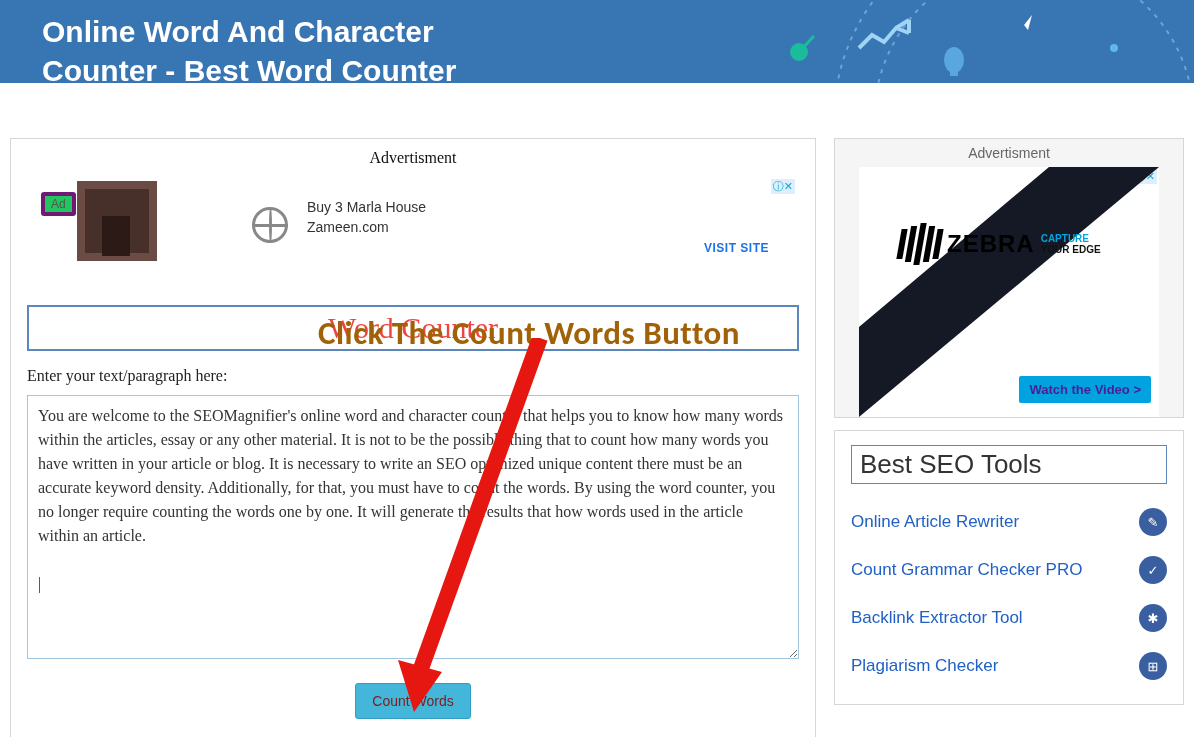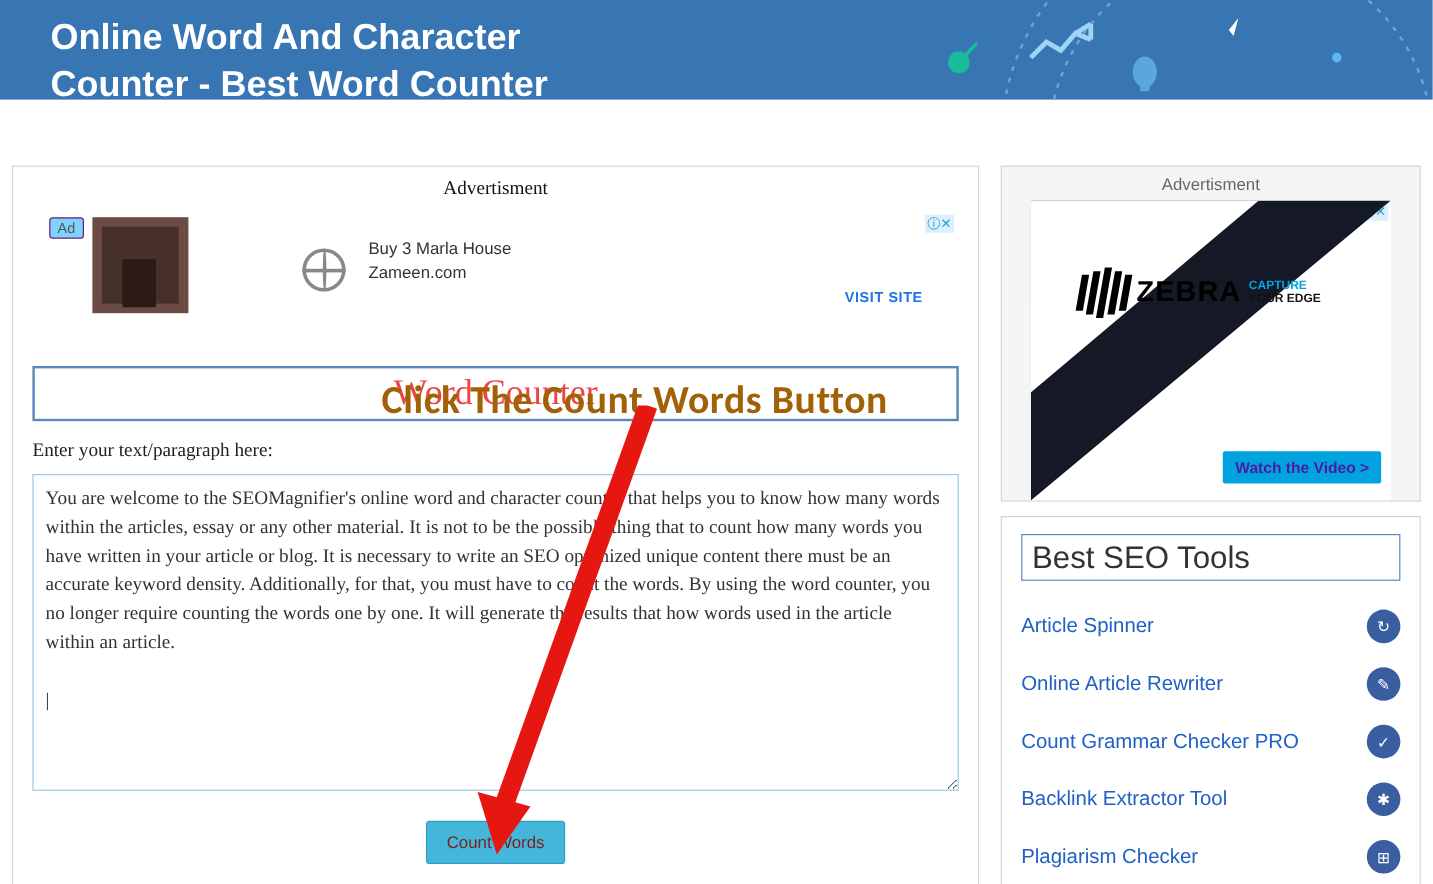--- a/index.html
+++ b/index.html
@@ -12,21 +12,21 @@
   overflow: hidden;
   height: 83px;
 }
 .header h1 { font-size: 30px; font-weight: bold; line-height: 1.3; max-width: 500px; }
 .header-deco { position: absolute; right: 0; top: 0; width: 480px; height: 95px; pointer-events: none; }
 .content-wrap { display: flex; gap: 18px; padding: 55px 10px 0 10px; align-items: flex-start; }
 .main-col { flex: 1; border: 1px solid #d6d6d6; padding: 6px 16px 16px; }
 .side-col { width: 350px; }
 .ad-label { text-align: center; font-family: "Times New Roman", Times, serif; font-size: 16px; color: #111; margin: 4px 0 6px; }
 .ad-box-main { position: relative; border: 0; height: 110px; }
-.ad-pill { position: absolute; left: 14px; top: 8px; border: 1px solid #701a75; border-radius: 3px; font-size: 12px; padding: 1px 6px; color: #555; background:#7dd3fc; }
+.ad-pill { position: absolute; left: 14px; top: 19px; border: 4px solid #701a75; border-radius: 3px; font-size: 12px; padding: 1px 6px; color: #555; background:#22c55e; }
 .ad-thumb { position: absolute; left: 50px; top: 8px; width: 80px; height: 80px; background:#6a4c45; }
 .ad-thumb::before { content:""; position:absolute; left:8px; top:8px; width:64px; height:64px; background:#473029; }
 .ad-thumb::after { content:""; position:absolute; left:25px; top:35px; width:28px; height:40px; background:#2b1a16; }
 .ad-globe { position:absolute; left:225px; top:34px; width:36px; height:36px; border:3px solid #888; border-radius:50%; }
 .ad-globe::before { content:""; position:absolute; left:14px; top:-3px; width:3px; height:36px; background:#888; border-radius:50%; }
 .ad-globe::after { content:""; position:absolute; left:-3px; top:14px; width:36px; height:3px; background:#888; }
 .ad-text1 { position:absolute; left:280px; top:26px; font-size:14px; color:#333; font-family: Arial; }
 .ad-text2 { position:absolute; left:280px; top:46px; font-size:14px; color:#333; font-family: Arial; }
 .ad-visit { position:absolute; right:30px; top:68px; font-size:12px; color:#1a73e8; font-weight:bold; letter-spacing:0.5px; }
 .ad-infoclose { position:absolute; right:4px; top:6px; font-size:11px; color:#18a8c8; background:#def; padding:0 2px; }
@@ -143,24 +143,20 @@
               <span class="c2">YOUR EDGE</span>
             </span>
           </div>
           <div class="zebra-btn">Watch the Video &gt;</div>
         </div>
       </div>
 
       <div class="tools-panel">
         <div class="tools-title">Best SEO Tools</div>
         <a class="tool-link">
-          <span>Article Spinner</span>
-          <span class="tool-icon">↻</span>
-        </a>
-        <a class="tool-link">
           <span>Online Article Rewriter</span>
           <span class="tool-icon">✎</span>
         </a>
         <a class="tool-link">
           <span>Count Grammar Checker PRO</span>
           <span class="tool-icon">✓</span>
         </a>
         <a class="tool-link">
           <span>Backlink Extractor Tool</span>
           <span class="tool-icon">✱</span>

